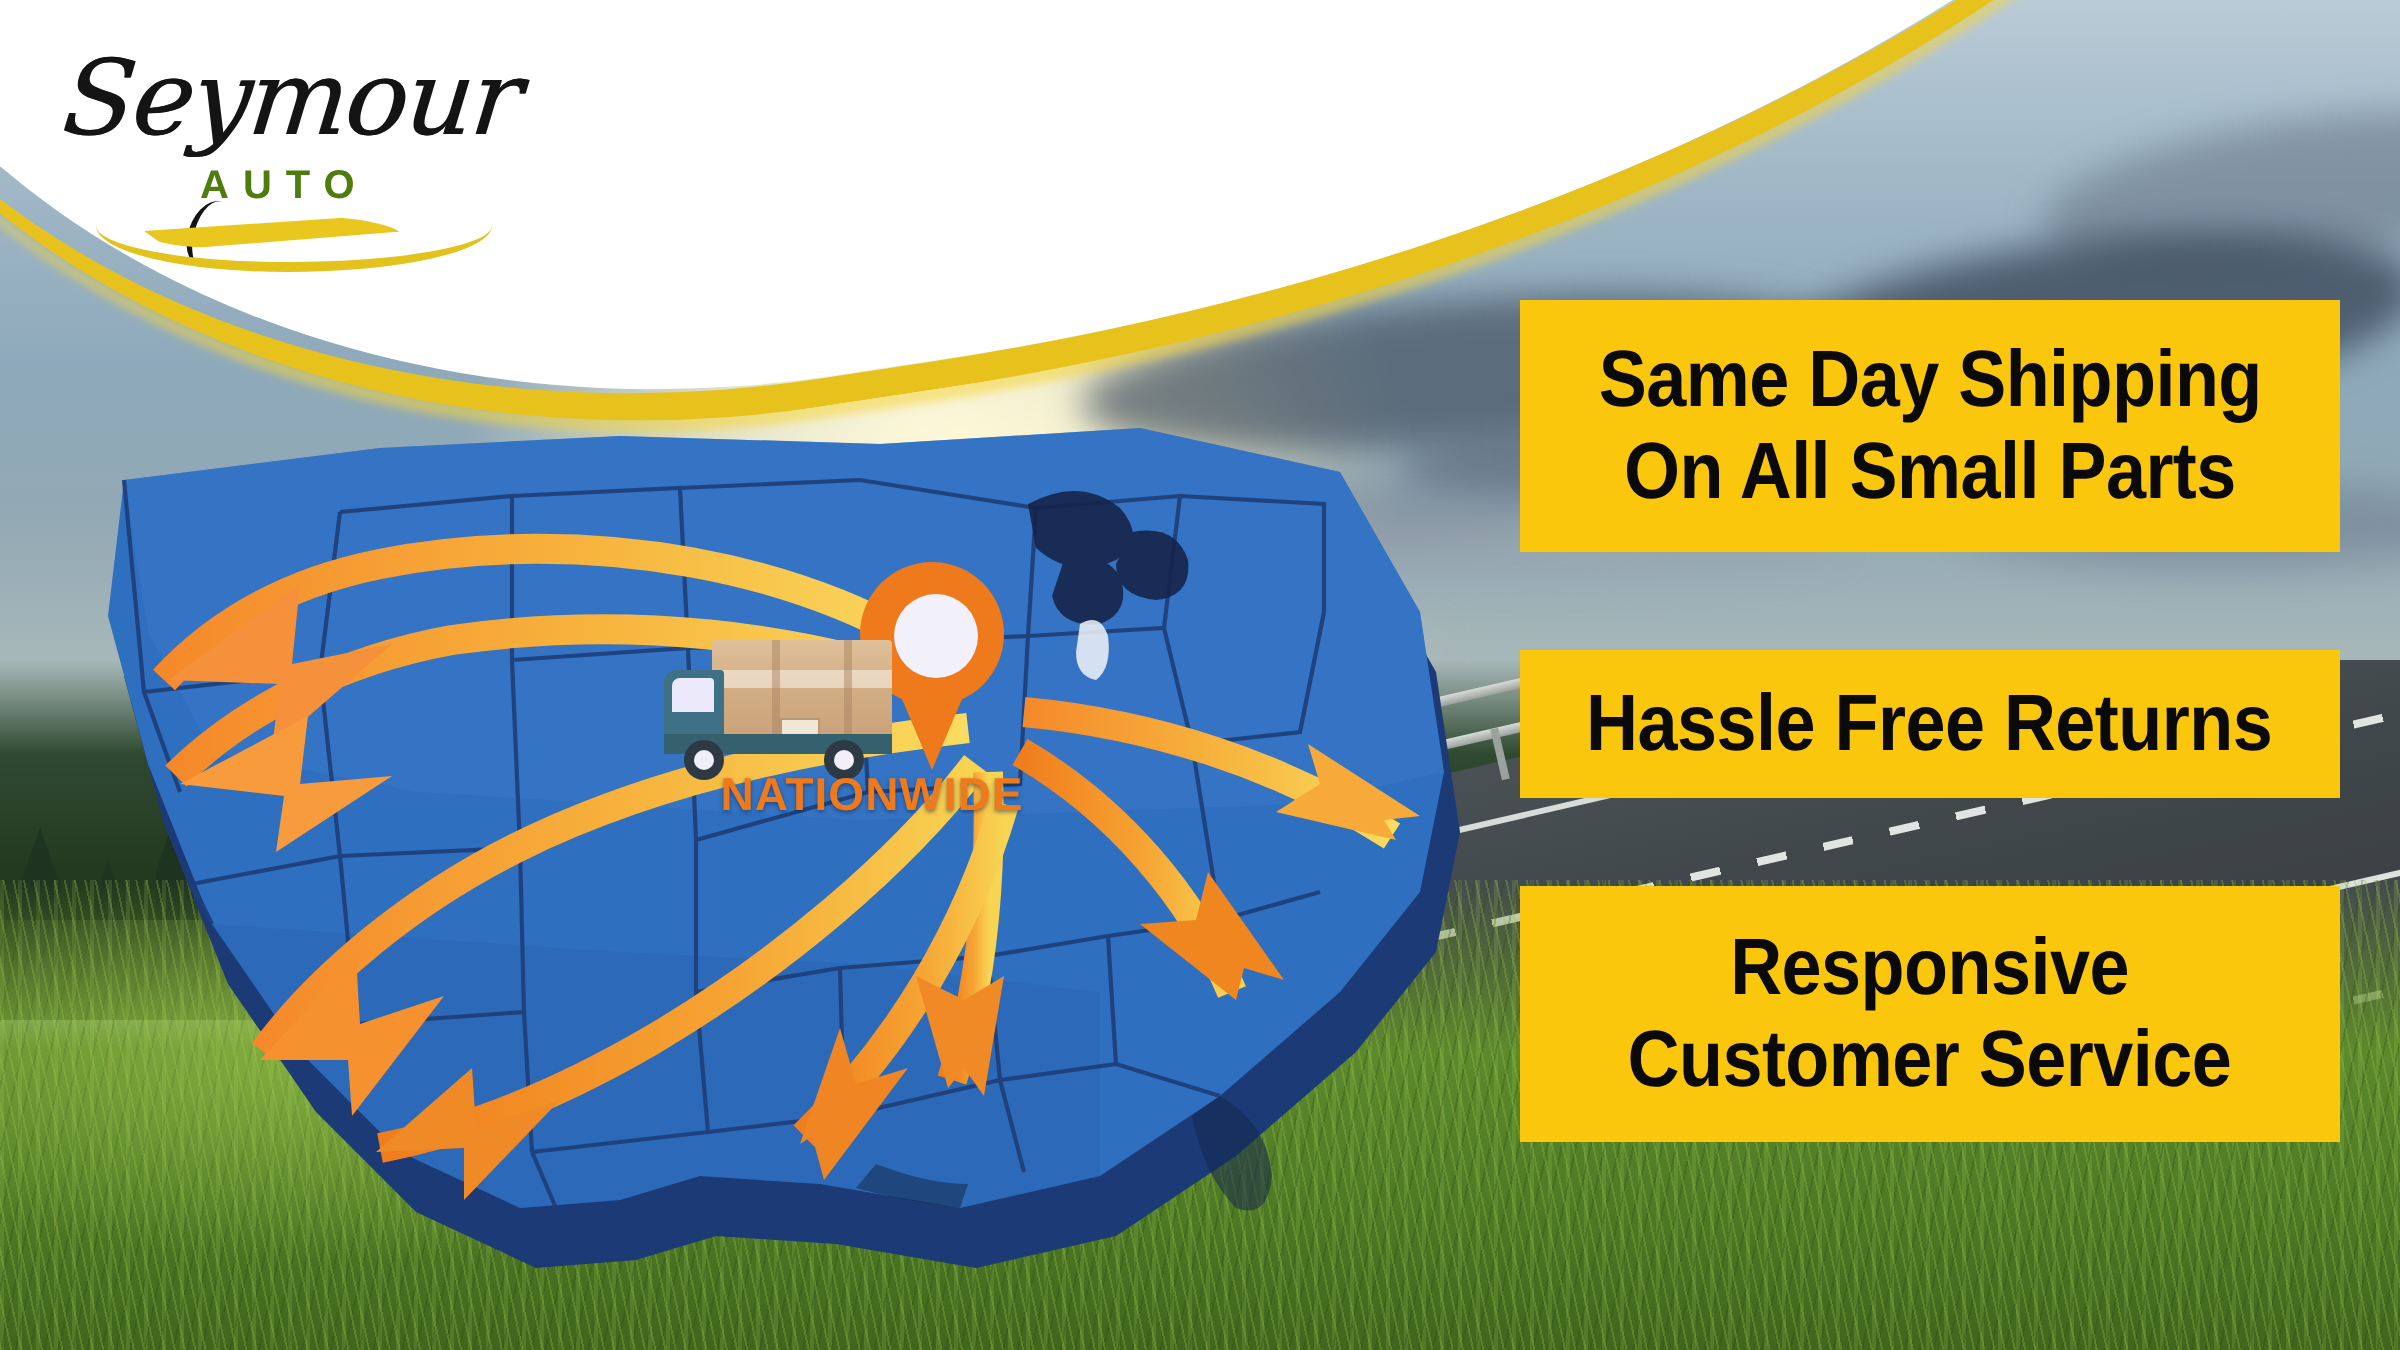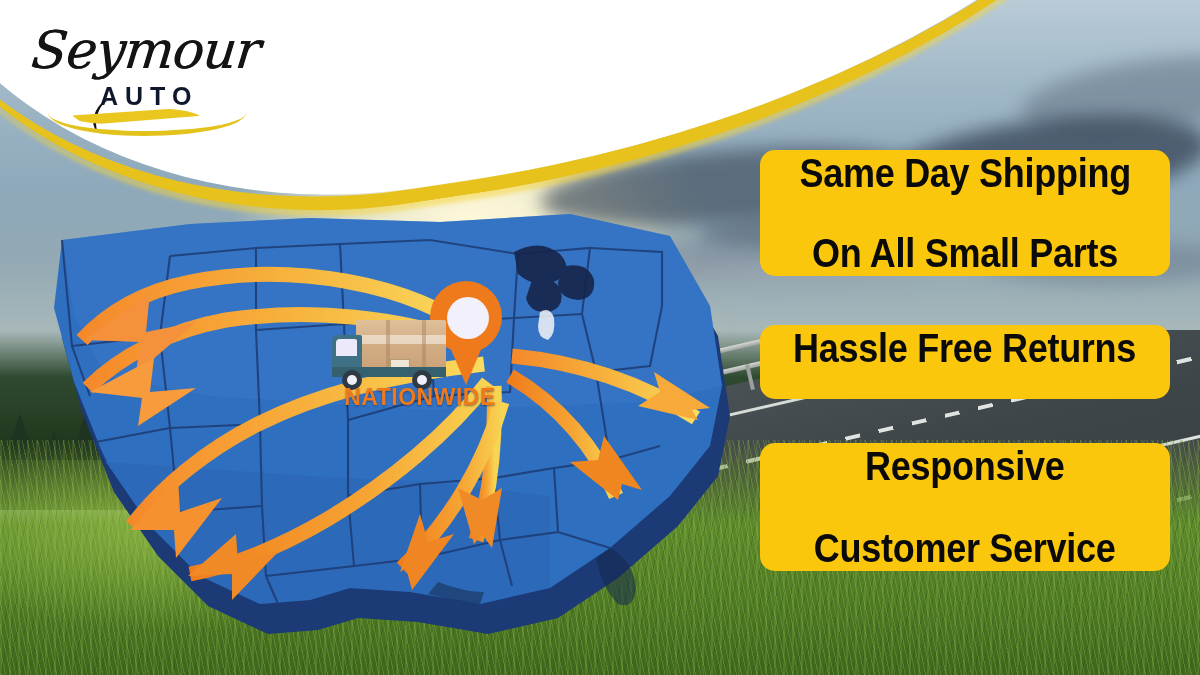--- a/index.html
+++ b/index.html
@@ -128,21 +128,21 @@
     font-family:"DejaVu Serif",serif;
     font-style:italic;font-weight:400;
     font-size:52px;color:#141414;
     letter-spacing:-1px;
     transform:skewX(-6deg);
     text-shadow:.5px 0 0 #141414;
   }
   .logo-auto{
     position:absolute;left:72px;top:66px;
     font-family:"Liberation Sans",sans-serif;
-    font-weight:700;font-size:25px;color:#0f172a;
+    font-weight:700;font-size:20px;color:#4d7c0f;
     letter-spacing:7px;
   }
   .logo-swoosh{
     position:absolute;left:20px;top:95px;width:198px;height:20px;
     border-bottom:5px solid #e3c21c;
     border-radius:0 0 56% 52%/0 0 100% 100%;
   }
   .logo-swoosh2{
     position:absolute;left:44px;top:92px;width:130px;height:16px;
     background:#e9c71e;
@@ -190,40 +190,39 @@
   }
   .truck-window{
     position:absolute;left:6px;top:64px;width:21px;height:17px;
     background:#eceafa;border-radius:4px 2px 0 0;
   }
   .truck-under{position:absolute;left:2px;top:92px;width:114px;height:10px;background:#35616f;}
   .wheel{position:absolute;top:95px;width:20px;height:20px;background:#2d3a44;border-radius:50%;}
   .wheel::after{content:"";position:absolute;left:5px;top:5px;width:10px;height:10px;background:#f0eef8;border-radius:50%;}
   .w1{left:12px;} .w2{left:82px;}
 
-  .nw-text{position:absolute;left:0;top:110px;width:180px;text-align:center;}
+  .nw-text{position:absolute;left:16px;top:110px;width:180px;text-align:center;}
   .nw-line1{
     font-family:"Liberation Sans",sans-serif;font-weight:700;
     font-size:23px;color:#ef7a1b;letter-spacing:.5px;line-height:24px;
     text-shadow:0 1px 2px rgba(10,30,70,.5);
   }
   .nw-line2{
     font-family:"Liberation Sans",sans-serif;font-weight:700;
     font-size:29px;color:#ef7a1b;letter-spacing:1px;line-height:31px;
     text-shadow:0 1px 2px rgba(10,30,70,.5);
   }
 
   
   .callout{
     position:absolute;
     background:#fbc70c;
     display:flex;flex-direction:column;
-    align-items:center;justify-content:space-between;
+    align-items:center;justify-content:center;
     text-align:center;
-    border-radius:15px;
   }
   .callout .line{
     font-family:"Liberation Sans Narrow","Liberation Sans",sans-serif;
     font-weight:700;color:#0a0a0a;
     font-size:40px;line-height:46px;
     letter-spacing:-.3px;
     transform:scaleX(.90);
     white-space:nowrap;
   }
   #callout-1{left:760px;top:150px;width:410px;height:126px;}

